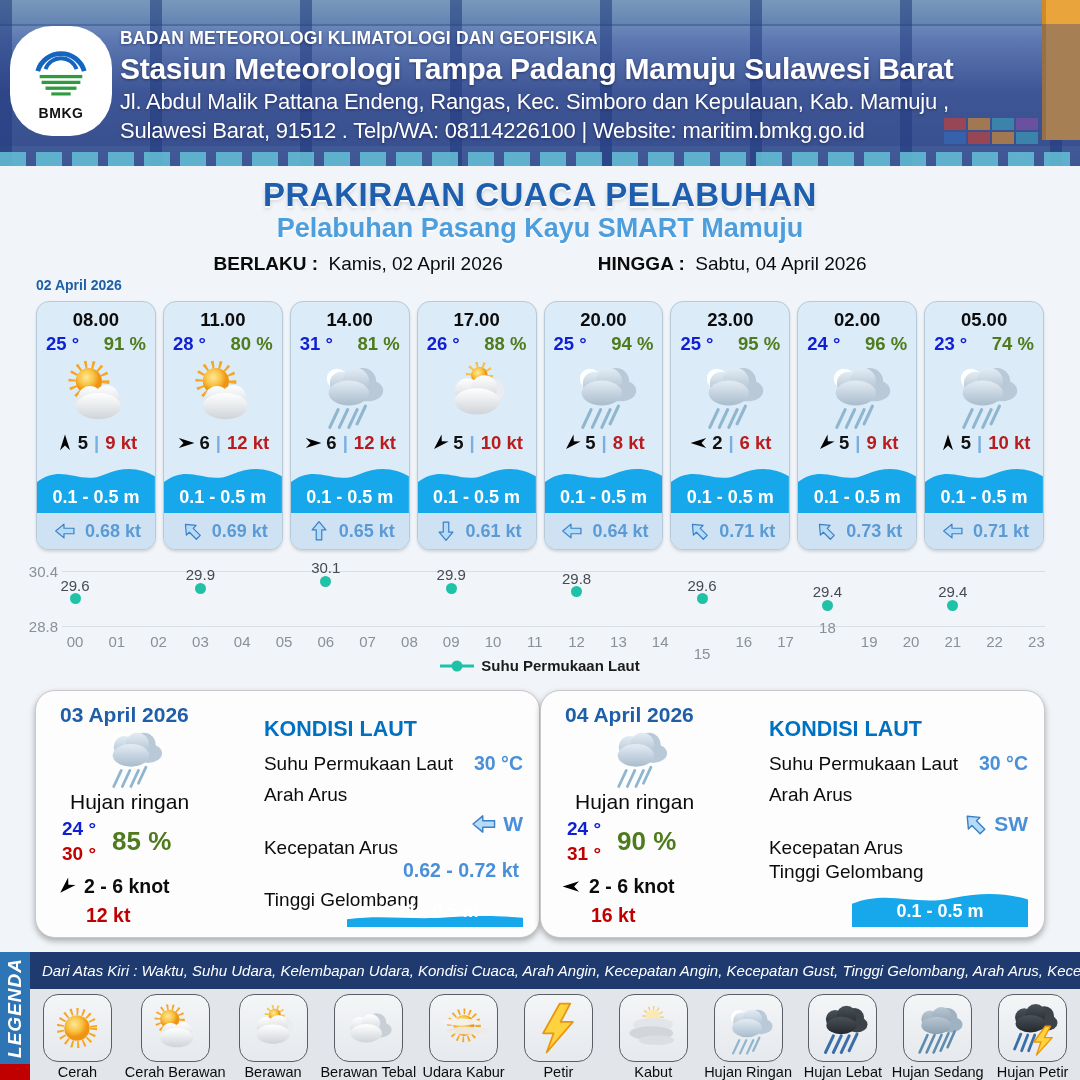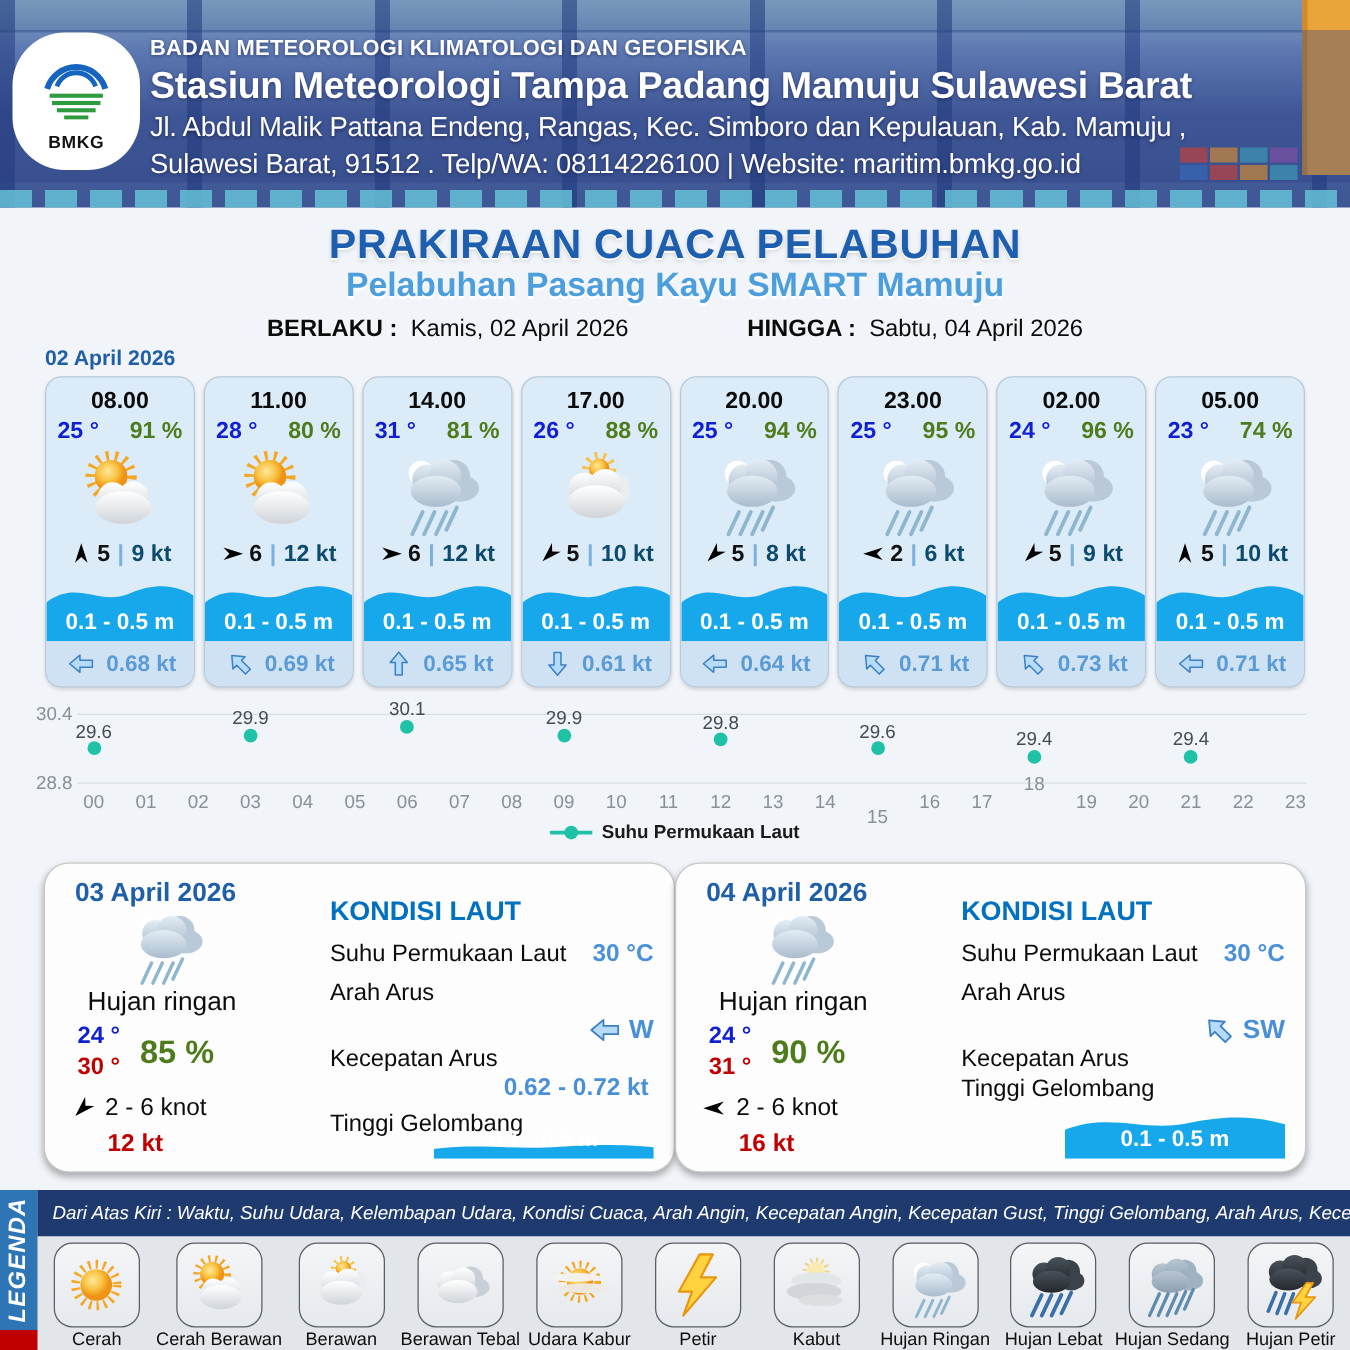--- a/index.html
+++ b/index.html
@@ -26,32 +26,32 @@
   .h-station{font-size:30px;font-weight:bold;margin-top:3px;letter-spacing:-.3px;}
   .h-addr{font-size:22px;margin-top:3px;letter-spacing:-.2px;}
 
   
   .main-title{left:0;top:176px;width:1080px;text-align:center;font-size:33px;font-weight:bold;
      color:#1d5fae;letter-spacing:.5px;text-shadow:0 2px 0 rgba(255,255,255,.9),0 3px 4px rgba(0,0,0,.15);}
   .sub-title{left:0;top:213px;width:1080px;text-align:center;font-size:27px;font-weight:bold;
      color:#4d9edd;text-shadow:0 2px 0 rgba(255,255,255,.9);}
   #validity{left:0;top:253px;width:1080px;display:flex;justify-content:center;gap:95px;font-size:19px;color:#0b0b0b;}
   #validity b{font-weight:bold;}
-  .fdate{left:36px;top:277px;font-size:17px;font-weight:bold;color:#1f5fa8;}
+  .fdate{left:36px;top:277px;font-size:14px;font-weight:bold;color:#1f5fa8;}
 
   
   #cards-row{left:36px;top:301px;width:1008px;display:flex;gap:7px;}
   .fcard{width:119px;height:247px;background:#dcebf8;border:1px solid #b7cad9;border-radius:13px;
          overflow:hidden;display:flex;flex-direction:column;box-shadow:0 2px 3px rgba(0,0,0,.12);}
   .fc-time{margin-top:7px;text-align:center;font-size:18.5px;font-weight:bold;color:#0c0c0c;}
   .fc-temps{display:flex;justify-content:space-between;padding:2px 9px 0 9px;font-size:18.5px;font-weight:bold;}
   .fc-temp{color:#0f1fd4;} .fc-hum{color:#4e7b1b;}
   .fc-icon{width:76px;height:76px;margin:0 auto;}
   .fc-wind{display:flex;align-items:center;justify-content:center;gap:3px;font-size:18.5px;font-weight:bold;margin-top:1px;}
-  .fc-ws{color:#111;} .fc-sep{color:#7ab0e0;margin:0 3px;} .fc-gust{color:#0c4a6e;}
+  .fc-ws{color:#111;} .fc-sep{color:#7ab0e0;margin:0 3px;} .fc-gust{color:#b91c1c;}
   .waveband{position:relative;height:56px;margin-top:auto;}
   .waveband svg{position:absolute;left:0;top:0;width:100%;height:100%;}
   .wavetxt{position:absolute;left:0;bottom:5px;width:100%;text-align:center;color:#fff;font-size:18px;font-weight:bold;margin-top:44px;}
   .fc-cur{height:36px;background:#cfe2f3;display:flex;align-items:center;justify-content:center;gap:6px;
           color:#5b9bd5;font-size:18px;font-weight:bold;}
 
   
   #chart{left:0;top:557px;width:1080px;height:130px;}
   .gline{left:62px;width:983px;height:1px;background:#d9dee3;}
   .ylab{width:44px;text-align:right;font-size:15px;color:#8a9097;}
@@ -66,21 +66,21 @@
   .dcard{flex:1;background:#fdfdfe;border:1px solid #c9c9c9;border-radius:20px;
          box-shadow:0 3px 6px rgba(0,0,0,.30);display:flex;padding:12px 16px 10px 16px;box-sizing:border-box;}
   .dleft{width:45%;display:flex;flex-direction:column;align-items:flex-start;}
   .d-date{font-size:21px;font-weight:bold;color:#1f5fa8;margin-left:8px;}
   .d-icon{width:92px;height:92px;margin:-6px 0 0 34px;}
   .d-cond{font-size:21px;color:#0c0c0c;margin:0 0 2px 18px;}
   .d-th{display:flex;align-items:center;gap:16px;margin-left:10px;}
   .d-tcol{display:flex;flex-direction:column;font-size:19px;font-weight:bold;line-height:1.35;}
   .d-tmin{color:#0f1fd4;} .d-tmax{color:#c00000;}
   .d-hum{font-size:26px;font-weight:bold;color:#4e7b1b;}
-  .d-wind{display:flex;align-items:center;gap:7px;font-size:19.5px;font-weight:normal;color:#0c0c0c;margin:8px 0 0 4px;}
+  .d-wind{display:flex;align-items:center;gap:7px;font-size:19.5px;font-weight:bold;color:#0c0c0c;margin:8px 0 0 4px;}
   .d-gust{font-size:19.5px;font-weight:bold;color:#c00000;margin:6px 0 0 34px;}
   .dright{width:55%;display:flex;flex-direction:column;padding-top:14px;}
   .sea-h{font-size:21.5px;font-weight:bold;color:#0070c0;margin-bottom:10px;}
   .sea-row{display:flex;justify-content:space-between;align-items:center;font-size:19px;color:#0c0c0c;margin-bottom:9px;}
   .sea-val{color:#4a90d9;font-weight:bold;font-size:19.5px;}
   .sea-dir{display:flex;align-items:center;gap:2px;color:#4a90d9;font-weight:bold;font-size:21px;margin-top:-4px;}
   .sea-speed{text-align:right;color:#4a90d9;font-weight:bold;font-size:19.5px;margin:-2px 4px 7px 0;}
   .sea-wavebox{position:relative;align-self:flex-end;width:176px;height:56px;margin-top:2px;}
   .sea-wavebox svg{position:absolute;left:0;top:0;width:100%;height:100%;}
 

